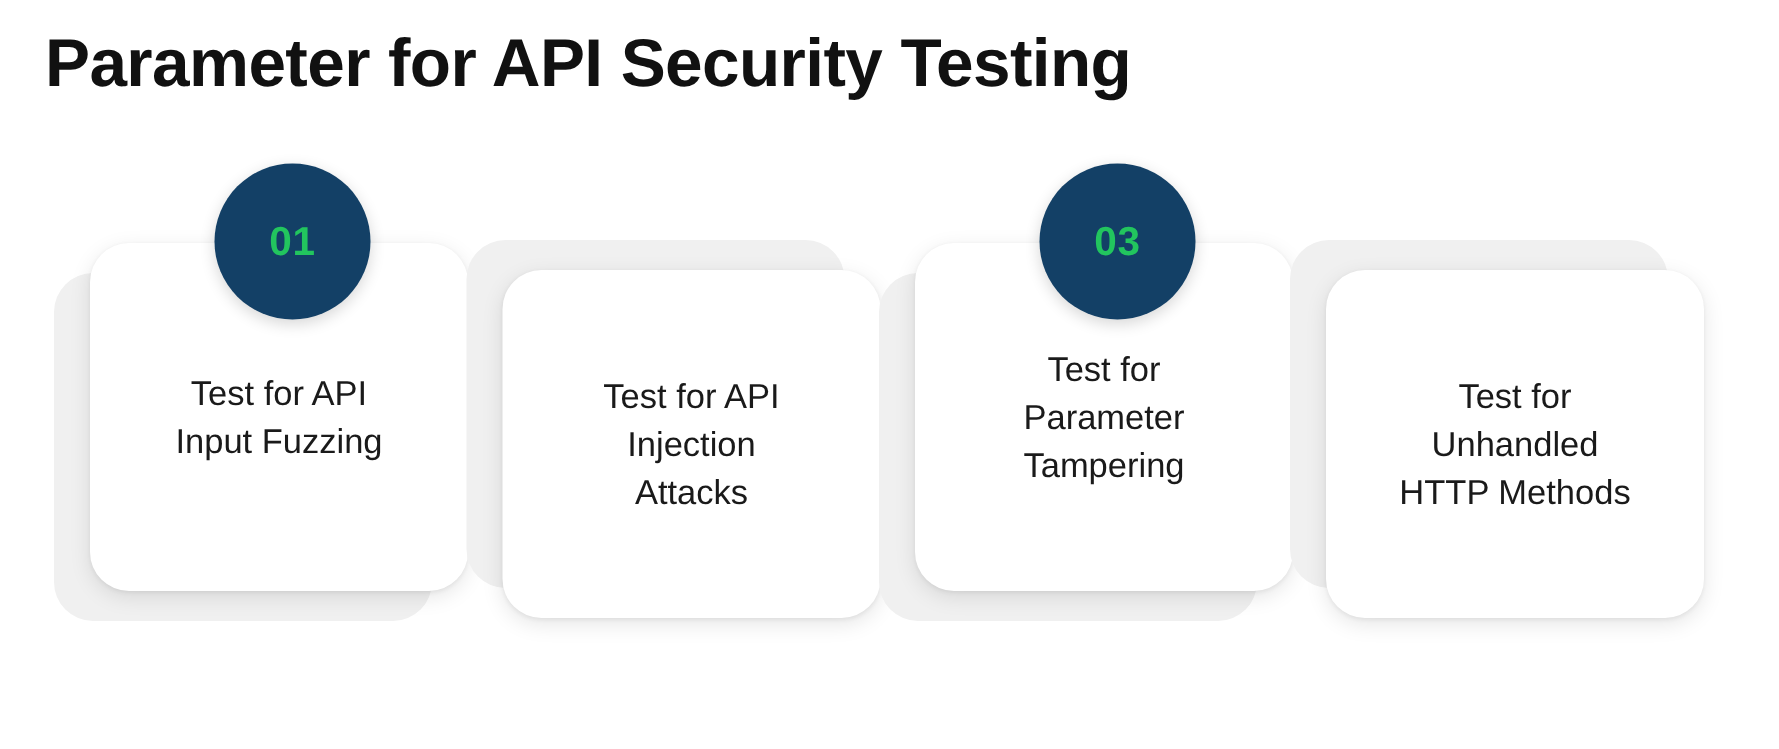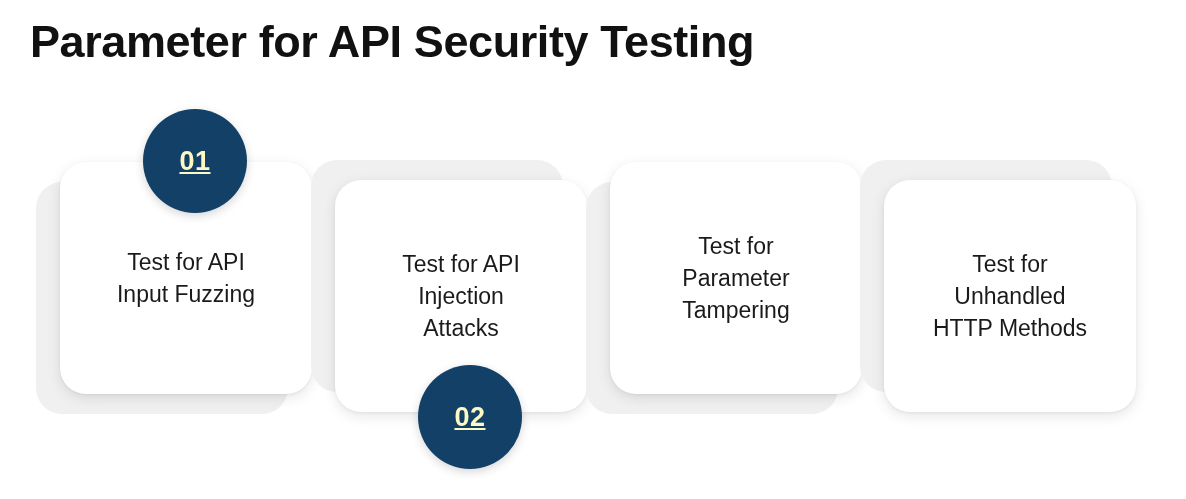--- a/index.html
+++ b/index.html
@@ -83,29 +83,28 @@
     white-space: pre-line;
   }
 
   
   .badge {
     position: absolute;
     width: 104px;
     height: 104px;
     border-radius: 50%;
     background: #134066;
-    color: #fef9c3;
+    color: #22c55e;
     display: flex;
     align-items: center;
     justify-content: center;
     font-size: 27px;
     font-weight: bold;
     letter-spacing: 0.5px;
     box-shadow: 0 3px 10px rgba(0, 0, 0, 0.16);
-    text-decoration: underline;
   }
 
   
   .variant-top .backing { left: 0px;  top: 182px; }
   .variant-top .card    { left: 24px; top: 162px; }
   .variant-top .badge   { left: 107px; top: 109px; }
 
   
   .variant-bottom .backing { left: 0px;  top: 160px; }
   .variant-bottom .card    { left: 24px; top: 180px; }
@@ -129,30 +128,30 @@
       <div class="badge">01</div>
     </div>
 
     <div class="card-unit variant-bottom" style="left:311px;">
       <div class="backing"></div>
       <div class="card">
         <div class="card-label">Test for API
 Injection
 Attacks</div>
       </div>
-      <div class="badge">02</div>
     </div>
 
     <div class="card-unit variant-top" style="left:586px;">
       <div class="backing"></div>
       <div class="card">
         <div class="card-label">Test for
 Parameter
 Tampering</div>
       </div>
+      <div class="badge">03</div>
     </div>
 
     <div class="card-unit variant-bottom" style="left:860px;">
       <div class="backing"></div>
       <div class="card">
         <div class="card-label">Test for
 Unhandled
 HTTP Methods</div>
       </div>
     </div>

